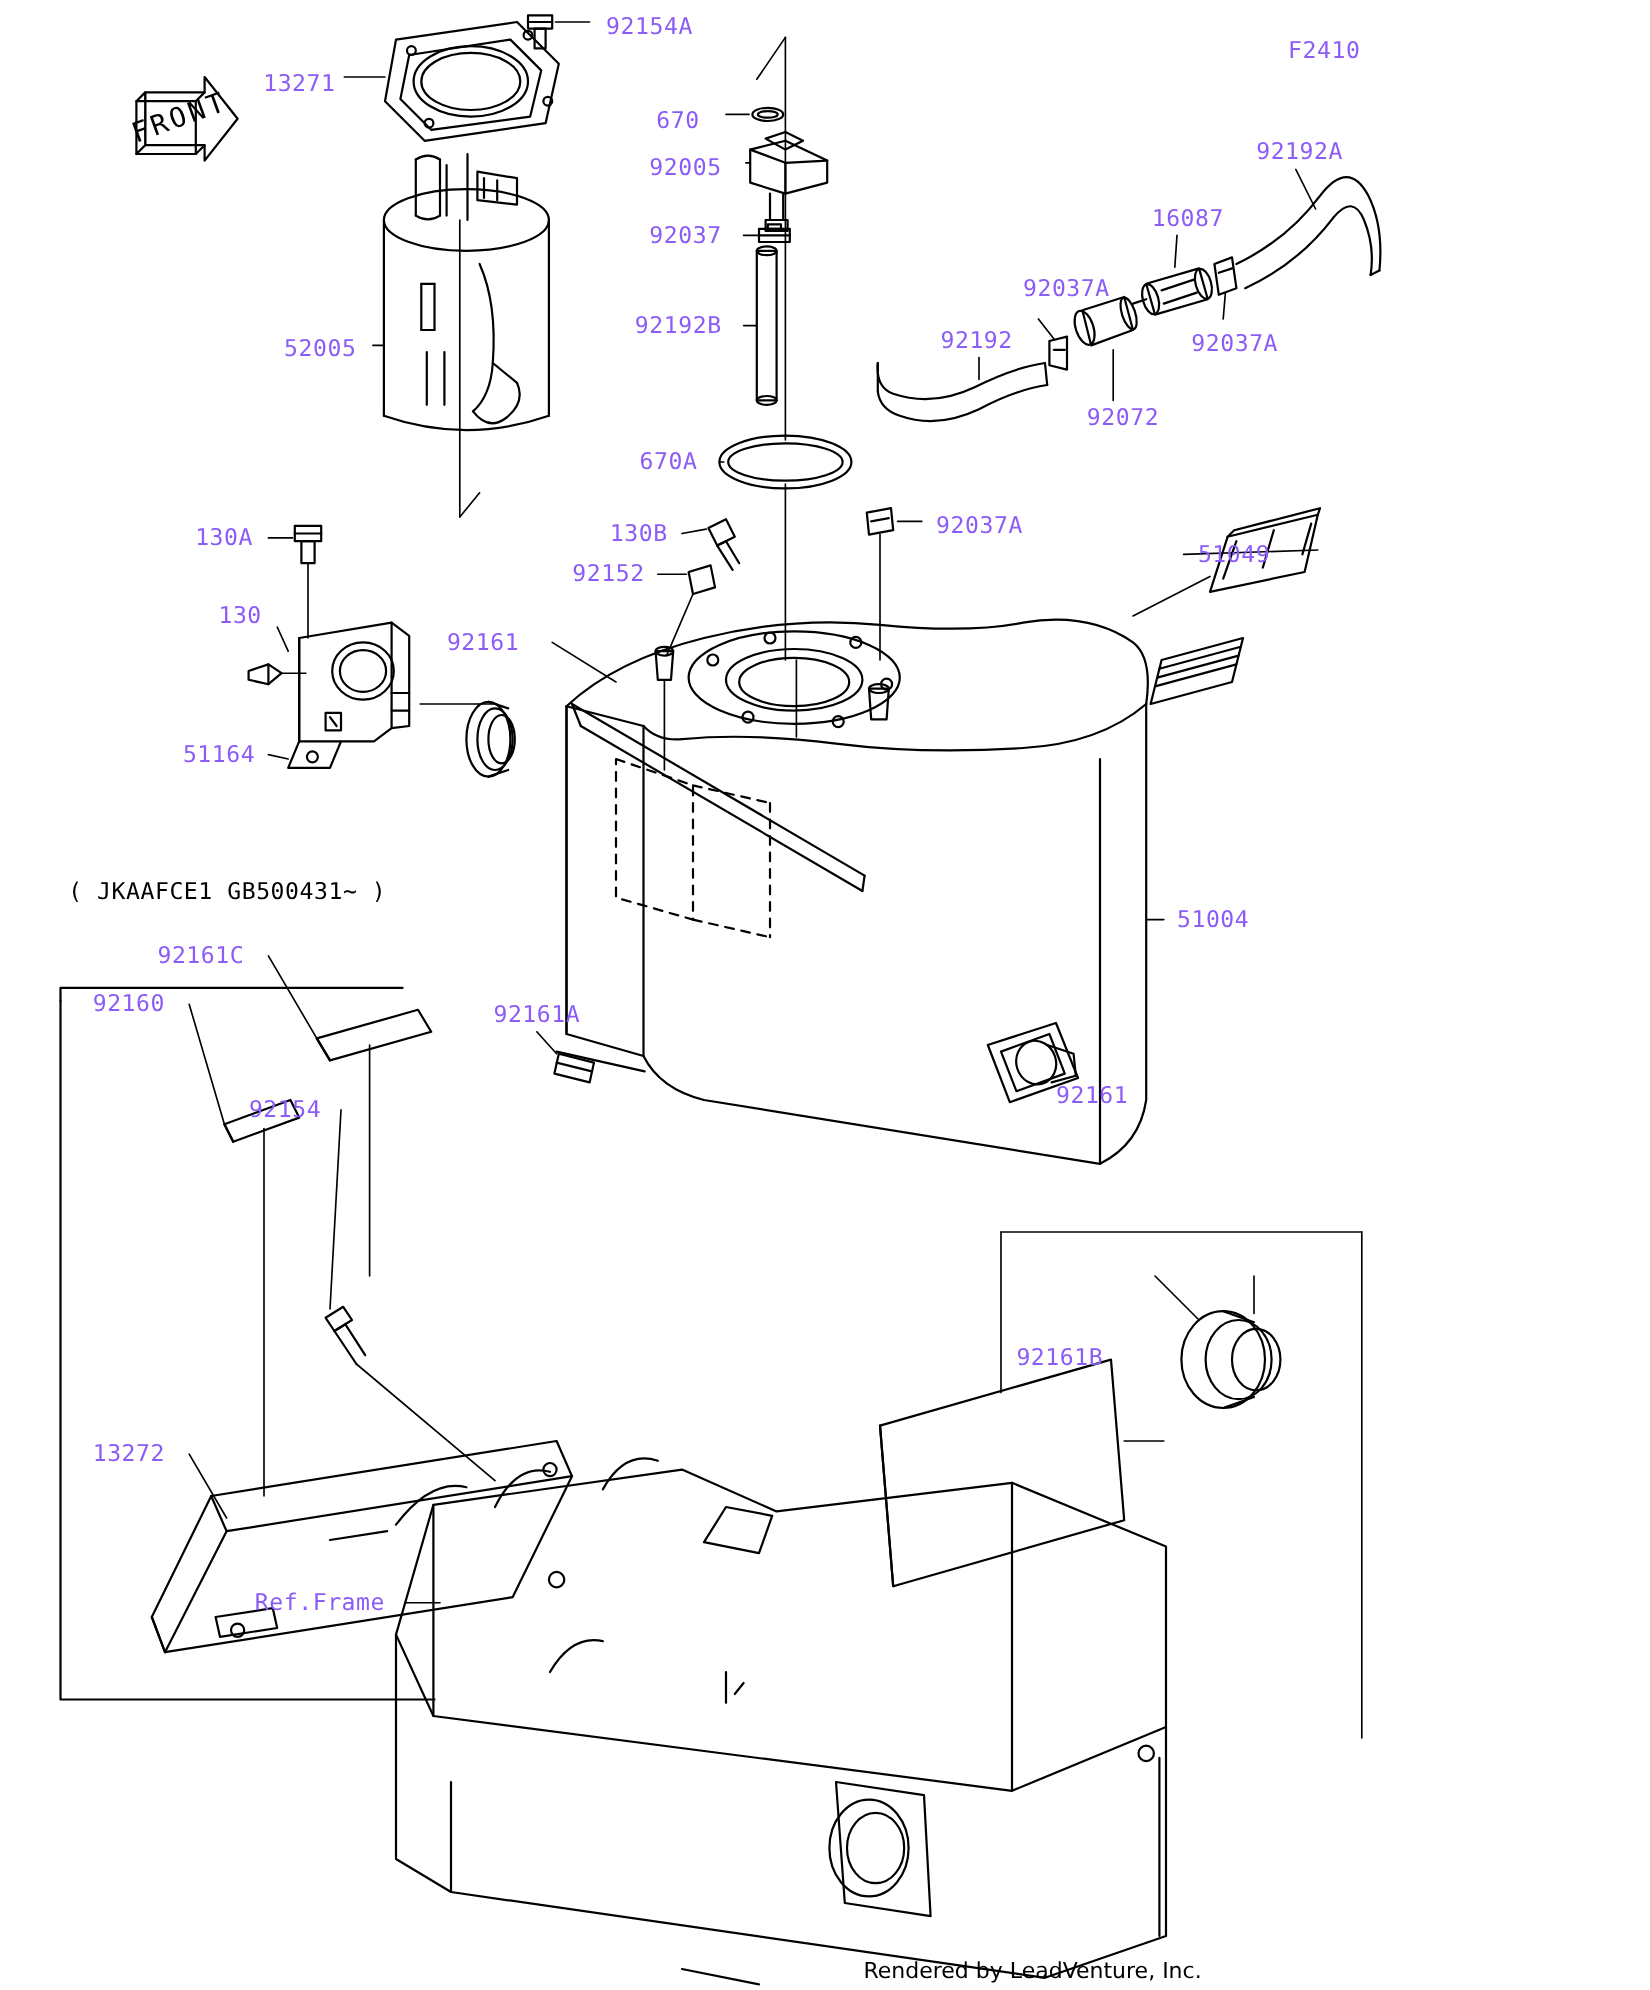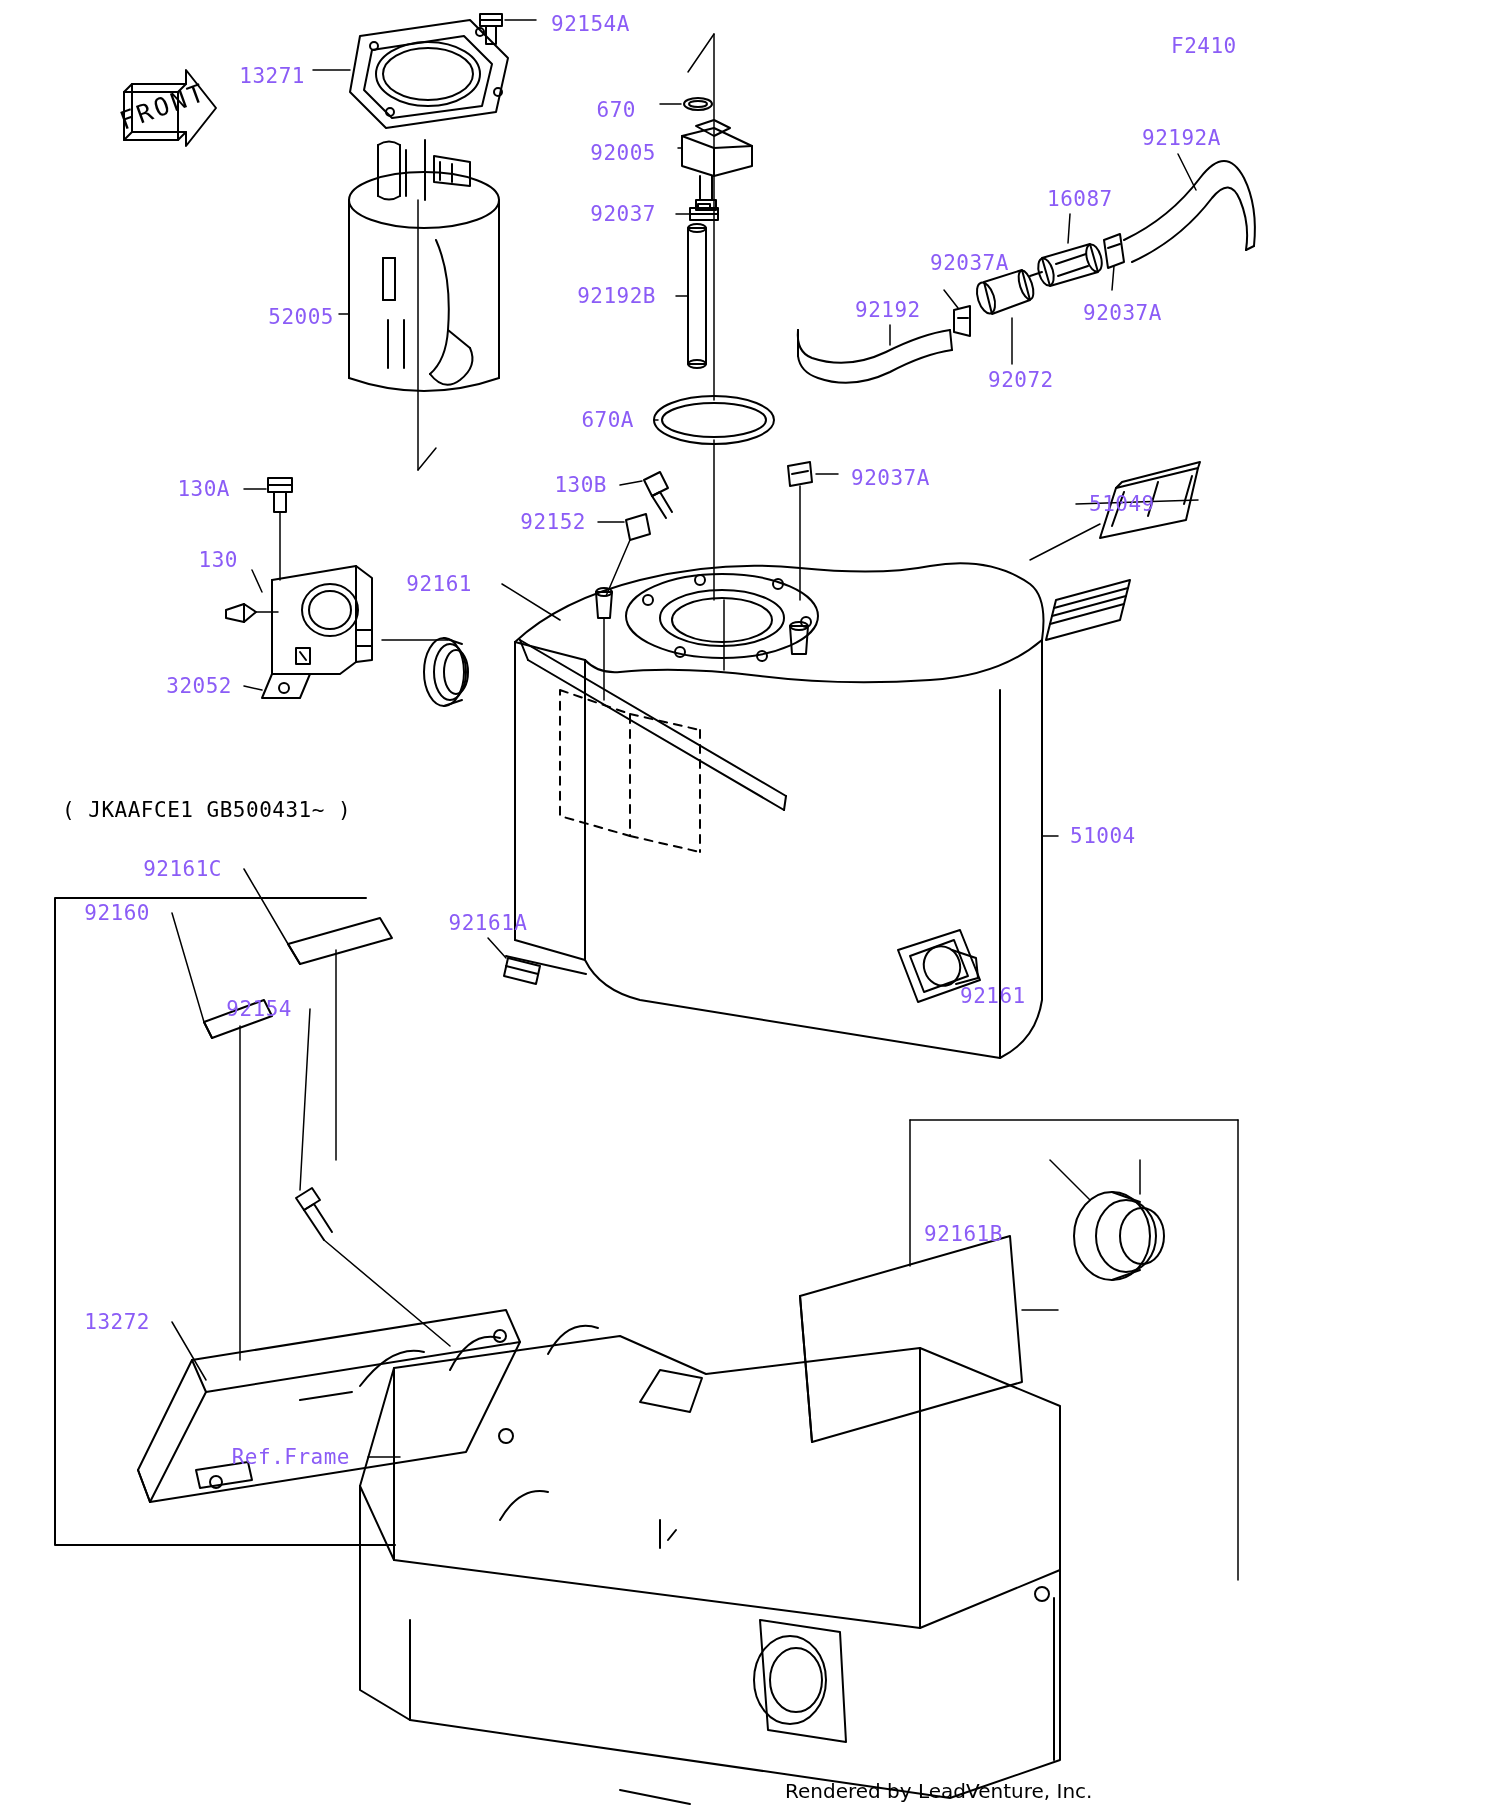--- a/index.html
+++ b/index.html
@@ -445,31 +445,31 @@
       <div class="lbl left" style="left: 1171px; top: 46px;">F2410</div>
       <div class="lbl right" style="left: 636px; top: 110px;">670</div>
       <div class="lbl right" style="left: 656px; top: 153px;">92005</div>
       <div class="lbl left" style="left: 1142px; top: 138px;">92192A</div>
       <div class="lbl left" style="left: 1047px; top: 199px;">16087</div>
       <div class="lbl right" style="left: 656px; top: 214px;">92037</div>
       <div class="lbl left" style="left: 930px; top: 263px;">92037A</div>
       <div class="lbl right" style="left: 656px; top: 296px;">92192B</div>
       <div class="lbl left" style="left: 1083px; top: 313px;">92037A</div>
       <div class="lbl left" style="left: 855px; top: 310px;">92192</div>
-      <div class="lbl right" style="left: 334px; top: 317px; text-align: right;">52005</div>
+      <div class="lbl right" style="left: 324px; top: 317px; text-align: right;">52005</div>
       <div class="lbl left" style="left: 988px; top: 380px;">92072</div>
       <div class="lbl right" style="left: 634px; top: 420px;">670A</div>
       <div class="lbl left" style="left: 851px; top: 478px;">92037A</div>
       <div class="lbl right" style="left: 230px; top: 489px;">130A</div>
       <div class="lbl right" style="left: 607px; top: 485px;">130B</div>
       <div class="lbl left" style="left: 1089px; top: 504px;">51049</div>
       <div class="lbl right" style="left: 586px; top: 522px;">92152</div>
       <div class="lbl right" style="left: 238px; top: 560px;">130</div>
       <div class="lbl right" style="left: 472px; top: 584px;">92161</div>
-      <div class="lbl right" style="left: 232px; top: 686px;">32052</div>
+      <div class="lbl right" style="left: 232px; top: 686px;">51164</div>
       <div class="lbl left" style="left: 1070px; top: 836px;">51004</div>
       <div class="lbl right" style="left: 222px; top: 869px;">92161C</div>
       <div class="lbl right" style="left: 150px; top: 913px;">92160</div>
       <div class="lbl center" style="left: 488px; top: 923px;">92161A</div>
       <div class="lbl left" style="left: 960px; top: 996px;">92161</div>
       <div class="lbl right" style="left: 292px; top: 1009px;">92154</div>
       <div class="lbl left" style="left: 924px; top: 1234px;">92161B</div>
       <div class="lbl right" style="left: 150px; top: 1322px;">13272</div>
       <div class="lbl right" style="left: 350px; top: 1457px;">Ref.Frame</div>
     </div>

